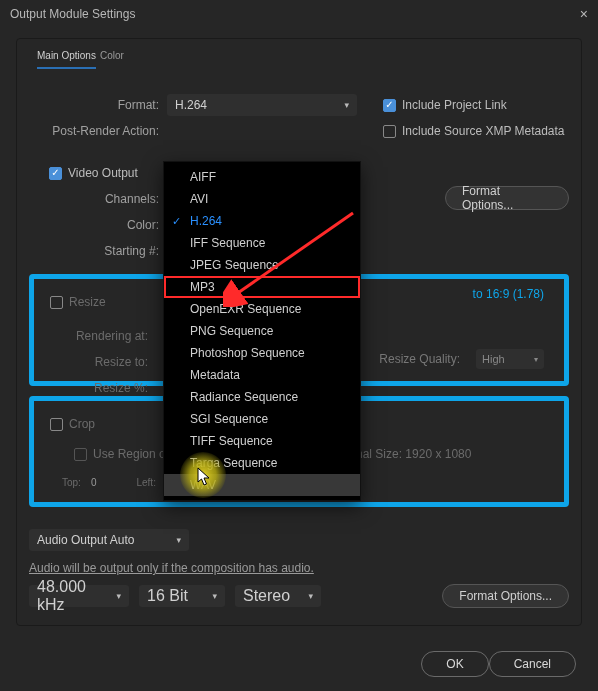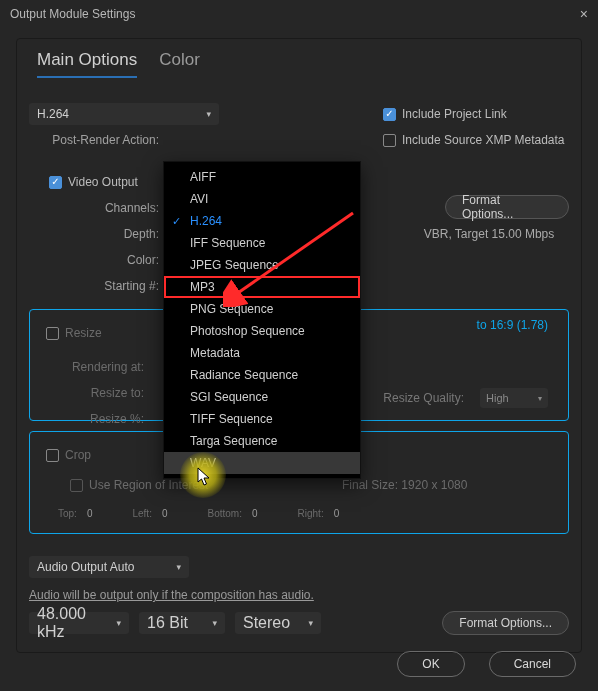--- a/index.html
+++ b/index.html
@@ -1,40 +1,40 @@
 <!DOCTYPE html>
 <html><head>
 <meta charset="utf-8">
 <style>
   * { box-sizing: border-box; margin: 0; padding: 0; font-family: "Segoe UI", Tahoma, sans-serif; }
   body { background: #262626; width: 598px; height: 691px; overflow: hidden; position: relative; }
   .titlebar { height: 28px; display: flex; align-items: center; justify-content: space-between; padding: 0 10px; color: #b8b8b8; font-size: 12px; }
   .close-x { color: #b8b8b8; font-size: 14px; cursor: pointer; }
   .panel { margin: 10px 16px; border: 1px solid #1a1a1a; border-radius: 4px; padding: 0 12px 18px 12px; position: relative; }
-  .tabs { position: relative; top: -1px; display: flex; gap: 22px; padding: 12px 8px 8px 8px; color: #9a9a9a; font-size: 17px; }
+  .tabs { position: relative; top: -1px; display: flex; gap: 4px; padding: 12px 8px 8px 8px; color: #9a9a9a; font-size: 10px; }
   .tab { cursor: pointer; padding-bottom: 6px; }
   .tab.active { color: #d0d0d0; border-bottom: 2px solid #2a6fb4; }
   .row { display: flex; align-items: center; min-height: 26px; font-size: 12px; color: #bcbcbc; }
   .label { width: 138px; text-align: right; padding-right: 8px; color: #a0a0a0; }
   .select { background: #2f2f2f; border: none; border-radius: 3px; color: #d0d0d0; height: 22px; display: flex; align-items: center; padding: 0 8px; position: relative; }
   .select .caret { margin-left: auto; color: #bbb; font-size: 9px; }
   .select.format { width: 190px; }
   .checkbox { width: 13px; height: 13px; border: 1px solid #888; border-radius: 2px; display: inline-flex; align-items: center; justify-content: center; margin-right: 6px; position: relative; }
   .checkbox.checked { background: #4a90d9; border-color: #4a90d9; }
   .checkbox.checked::after { content: "✓"; color: #fff; font-size: 10px; line-height: 1; }
   .right-col { position: absolute; left: 354px; display: flex; align-items: center; }
   .btn { background: #333; border: 1px solid #555; border-radius: 12px; color: #d0d0d0; font-size: 12px; height: 24px; padding: 0 16px; display: inline-flex; align-items: center; justify-content: center; cursor: pointer; }
   .info-text { color: #aaa; font-size: 12px; text-align: center; }
-  .section-box { border: 1px solid #0ea5e9; border-radius: 4px; margin-top: 10px; padding: 10px 12px 14px 12px; position: relative; }
+  .section-box { border: 5px solid #0ea5e9; border-radius: 4px; margin-top: 10px; padding: 10px 12px 14px 12px; position: relative; }
   .dim { color: #6b6b6b; }
   .crop-vals { display: flex; gap: 40px; margin-top: 10px; padding-left: 16px; font-size: 10px; color: #6b6b6b; }
   .crop-vals span.v { color: #9a9a9a; margin-left: 10px; }
   .audio-line { font-size: 12px; color: #9a9a9a; margin: 8px 0 10px 0; text-decoration: underline; }
   .audio-selects { display: flex; gap: 10px; align-items: center; }
-  .footer-btns { position: absolute; right: 22px; bottom: 14px; display: flex; gap: 24px; }
+  .footer-btns { position: absolute; right: 22px; bottom: 14px; display: flex; gap: 0; }
   .footer-btn { background: transparent; border: 1px solid #6a6a6a; border-radius: 14px; color: #d8d8d8; font-size: 12px; height: 26px; padding: 0 24px; display: inline-flex; align-items: center; justify-content: center; cursor: pointer; }
   
   .dropdown { position: absolute; left: 146px; top: 122px; width: 198px; background: #000000; border: 1px solid #111; box-shadow: 0 6px 18px rgba(0,0,0,.6); z-index: 50; padding: 4px 0; }
   .dropdown .item { height: 22px; display: flex; align-items: center; padding: 0 14px 0 26px; color: #d0d0d0; font-size: 12px; position: relative; cursor: pointer; }
   .dropdown .item.selected { color: #2a90ff; }
   .dropdown .item.selected::before { content: "✓"; position: absolute; left: 8px; color: #2a90ff; font-size: 11px; }
   .dropdown .item.hovered { background: #383838; }
   .dropdown .item.highlight-box { outline: 2px solid #ff2a2a; outline-offset: -2px; }
   
   .arrow-svg { position: absolute; left: 206px; top: 168px; z-index: 60; pointer-events: none; }
@@ -56,20 +56,21 @@
 <div class="panel">
 
   <div class="tabs">
     <div class="tab active">Main Options</div>
     <div class="tab">Color</div>
   </div>
 
   <div style="height:14px"></div>
 
   <div class="row" style="position:relative;">
+    <div class="label">Format:</div>
     <div class="select format">
       <span>H.264</span>
       <span class="caret">▾</span>
     </div>
     <div class="right-col">
       <span class="checkbox checked"></span>
       <span>Include Project Link</span>
     </div>
   </div>
 
@@ -89,24 +90,20 @@
     <span>Video Output</span>
   </div>
 
   <div class="row" style="position:relative;">
     <div class="label">Channels:</div>
     <div class="right-col" style="left:416px; top:0;">
       <div class="btn">Format Options...</div>
     </div>
   </div>
 
-  <div class="row" style="position:relative;">
-    <div class="label">Depth:</div>
-    <div class="info-text" style="position:absolute; left:380px; width:160px;">VBR, Target 15.00 Mbps</div>
-  </div>
 
   <div class="row">
     <div class="label">Color:</div>
   </div>
 
   <div class="row">
     <div class="label">Starting #:</div>
   </div>
 
   <div class="section-box" style="height:112px;">
@@ -176,20 +173,21 @@
     <div class="btn" style="position:absolute; right:0;">Format Options...</div>
   </div>
 
   <div class="dropdown" id="format-dropdown">
       <div class="item">AIFF</div>
       <div class="item">AVI</div>
       <div class="item selected">H.264</div>
       <div class="item">IFF Sequence</div>
       <div class="item">JPEG Sequence</div>
       <div class="item highlight-box">MP3</div>
+      <div class="item">OpenEXR Sequence</div>
       <div class="item">PNG Sequence</div>
       <div class="item">Photoshop Sequence</div>
       <div class="item">Metadata</div>
       <div class="item">Radiance Sequence</div>
       <div class="item">SGI Sequence</div>
       <div class="item">TIFF Sequence</div>
       <div class="item">Targa Sequence</div>
       <div class="item hovered">WAV</div>
     </div>
 

